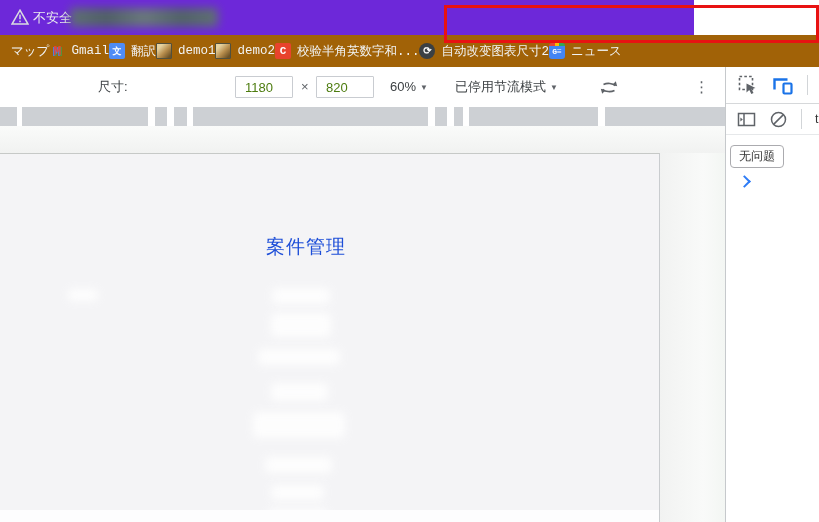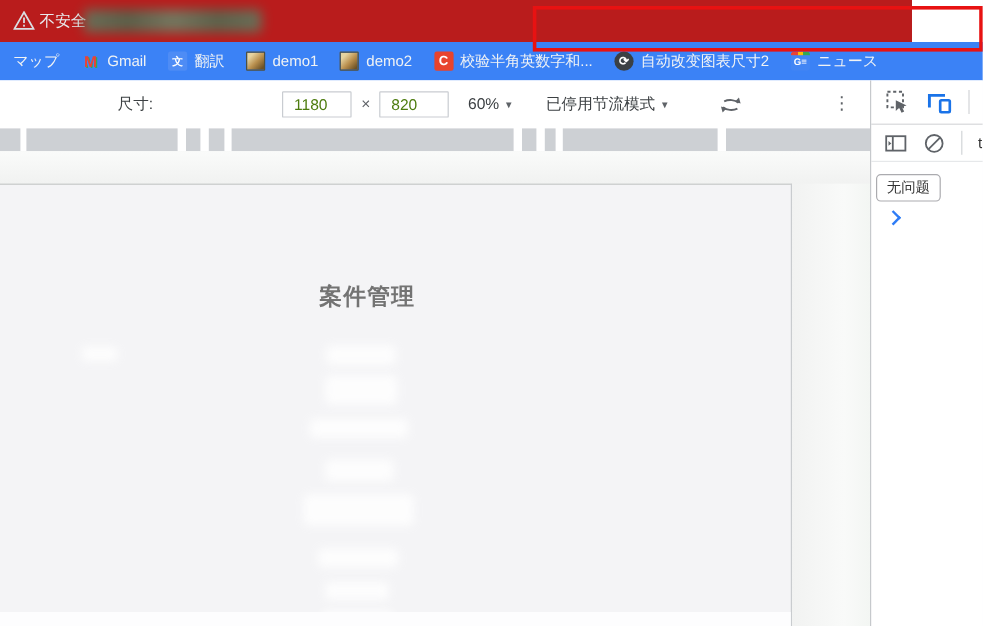--- a/index.html
+++ b/index.html
@@ -2,32 +2,32 @@
 <html><head>
 <meta charset="utf-8">
 <style>
   html,body{margin:0;padding:0;}
   body{
     width:819px;height:522px;position:relative;overflow:hidden;
     font-family:"Liberation Sans",sans-serif;background:#fff;
     -webkit-font-smoothing:antialiased;
   }
   
-  .urlbar{position:absolute;top:0;left:0;width:760px;height:35px;background:#b91c1c;}
+  .urlbar{position:absolute;top:0;left:0;width:694px;height:35px;background:#6d28d9;}
   .warn-icon{position:absolute;left:11px;top:9px;}
   .notsecure{position:absolute;left:33px;top:0;height:35px;line-height:35px;color:#e8eaed;font-size:13px;}
   .url-redaction{position:absolute;left:70px;top:8px;width:148px;height:19px;border-radius:3px;
     background:linear-gradient(90deg,#5d7d62,#4b6b51 25%,#69876b 50%,#4d6e53 75%,#5d7d62);
     filter:blur(5px);opacity:.85;}
   .url-text{position:absolute;left:220px;top:0;height:35px;line-height:35px;color:#ffffff;
     font-size:13.5px;white-space:nowrap;letter-spacing:-0.2px;}
   .url-highlight-box{position:absolute;left:444px;top:5px;width:369px;height:32px;
     border:3px solid #e81212;z-index:6;pointer-events:none;}
-  .bookmarks{position:absolute;top:35px;left:0;width:819px;height:32px;background:#3b82f6;
-    display:flex;align-items:center;gap:18px;padding-left:11px;box-sizing:border-box;}
+  .bookmarks{position:absolute;top:35px;left:0;width:819px;height:32px;background:#a16207;
+    display:flex;align-items:center;gap:0;padding-left:11px;box-sizing:border-box;font-family:Liberation Mono, monospace;}
   .bookmark{display:flex;align-items:center;gap:6px;color:#f1f3f4;font-size:12.5px;white-space:nowrap;cursor:pointer;}
   .bm-icon{width:16px;height:16px;flex:0 0 16px;display:inline-flex;align-items:center;justify-content:center;
     font-size:9px;font-weight:bold;box-sizing:border-box;}
   .icon-gmail{position:relative;}
   .icon-gmail::before{content:"M";font-size:13px;font-weight:bold;
     color:#ea4335;text-shadow:-1px 1px 0 #4285f4,1px 1px 0 #34a853;}
   .icon-translate{background:#4e8cf5;border-radius:2px;}
   .icon-translate::before{content:"文";color:#fff;font-size:9px;}
   .icon-demo{background:linear-gradient(135deg,#e6d3a0 20%,#b98f4e 55%,#6d5226 90%);
     border:1px solid #50503e;border-radius:1px;}
@@ -54,21 +54,21 @@
   .ruler-label{position:absolute;left:193px;width:235px;top:0;height:19px;line-height:19px;
     text-align:center;font-size:12.5px;color:#45494d;z-index:2;cursor:pointer;}
   
   .stage{position:absolute;top:126px;left:0;width:725px;height:396px;
     background:linear-gradient(90deg,#f0f1f0 0 90%,#f9faf9 97%,#f3f6f3);}
   .stage-topstrip{position:absolute;top:0;left:0;width:725px;height:27px;
     background:linear-gradient(#fafbfa,#f1f2f1);}
   .viewport{position:absolute;left:0;top:27px;width:660px;height:369px;background:#f4f4f6;
     border-top:1px solid #c6c9c7;border-right:1px solid #c9cccf;box-sizing:border-box;}
   .page-title{position:absolute;top:80px;left:0;width:612px;text-align:center;
-    color:#737373;font-weight:bold;font-size:19px;letter-spacing:1px;}
+    color:#1d4ed8;font-weight:normal;font-size:19px;letter-spacing:1px;}
   .redact{position:absolute;background:#ffffff;opacity:.85;filter:blur(4px);border-radius:4px;}
   .viewport-bottom{position:absolute;bottom:0;left:0;width:100%;height:12px;background:#fdfdfe;}
   
   .devtools{position:absolute;top:67px;left:725px;width:94px;height:455px;background:#fff;
     border-left:1px solid #c6c9cc;box-sizing:border-box;}
   .dt-row1{height:36px;border-bottom:1px solid #d6d8da;display:flex;align-items:center;padding-left:12px;gap:13px;}
   .dt-row2{height:30px;border-bottom:1px solid #e6e8ea;display:flex;align-items:center;padding-left:11px;gap:13px;}
   .dt-sep{width:1px;height:20px;background:#d2d5d8;}
   .ctx-clip{color:#333;font-size:12.5px;}
   .issues-badge{display:inline-block;margin:10px 0 0 4px;border:1px solid #ababaf;border-radius:4px;

